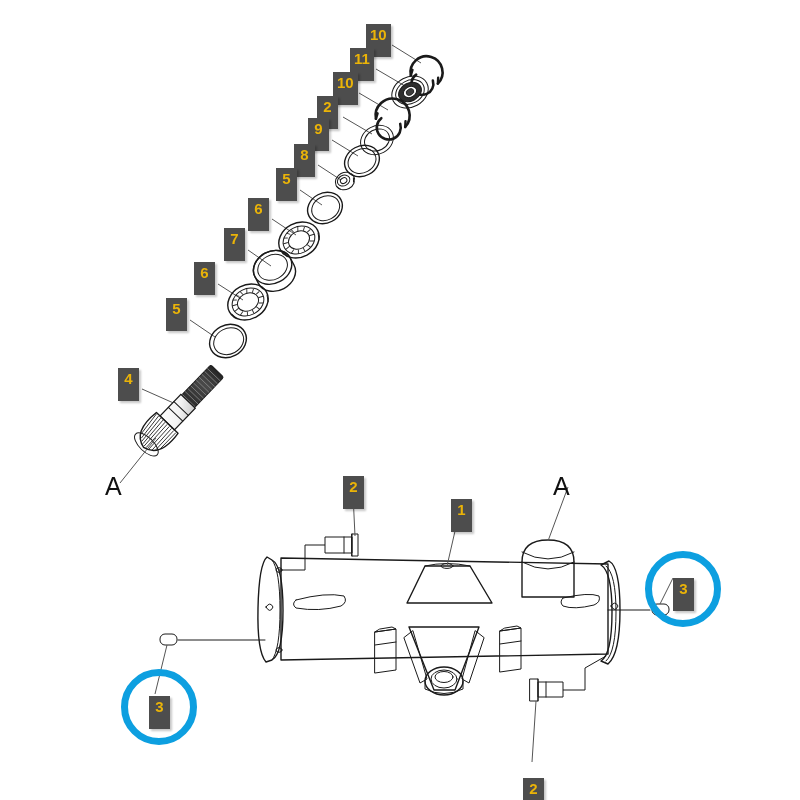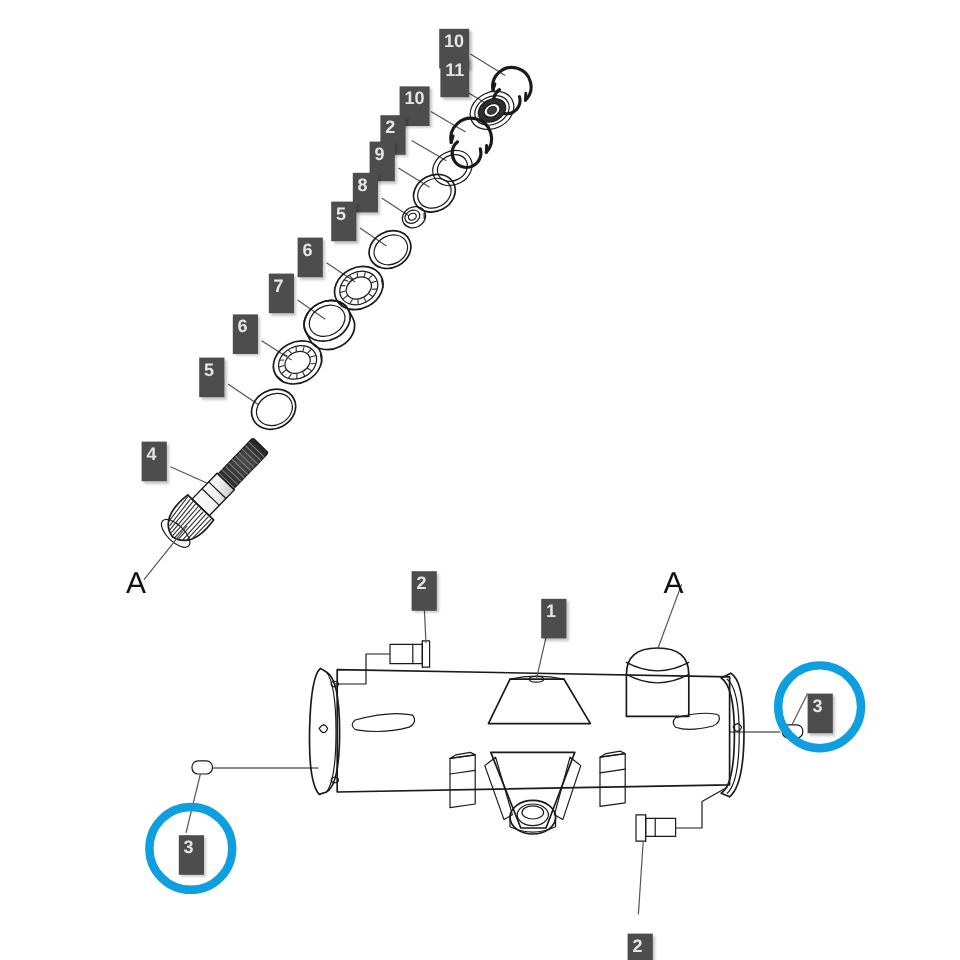--- a/index.html
+++ b/index.html
@@ -25,28 +25,29 @@
     position: absolute;
     left: 0; top: 0;
     width: 800px;
     height: 800px;
     display: block;
   }
   
   .callout {
     position: absolute;
     background: #4d4d4d;
-    color: #e5e5e5;
+    color: #eab308;
     font-family: "Liberation Sans", sans-serif;
     font-weight: bold;
     font-size: 15px;
     line-height: 21px;
     height: 33px;
     min-width: 13px;
     padding: 0 4px;
+    text-align: center;
     box-shadow: 2px 2px 2px rgba(0,0,0,0.22);
     letter-spacing: 0px;
     user-select: none;
   }
   .section-letter {
     position: absolute;
     color: #111111;
     font-family: "Liberation Sans", sans-serif;
     font-size: 25px;
     line-height: 25px;
@@ -330,21 +331,21 @@
     <g>
       <path class="lead" d="M447 566 L458 518"></path>
     </g>
 
   </svg>
 
   <div class="hl-ring" style="left:645px; top:551px; width:76px; height:76px; border-width:7px; border-color:#0d9fe0;"></div>
   <div class="hl-ring" style="left:121px; top:669px; width:76px; height:76px; border-width:7px; border-color:#0d9fe0;"></div>
 
   <div class="callout" style="left:366px; top:24px;">10</div>
-  <div class="callout" style="left:350px; top:48px;margin-left:17px;">11</div>
+  <div class="callout" style="left:350px; top:48px;">11</div>
   <div class="callout" style="left:333px; top:72px;">10</div>
   <div class="callout" style="left:317px; top:96px;">2</div>
   <div class="callout" style="left:308px; top:118px;">9</div>
   <div class="callout" style="left:294px; top:144px;">8</div>
   <div class="callout" style="left:276px; top:168px;">5</div>
   <div class="callout" style="left:248px; top:198px;">6</div>
   <div class="callout" style="left:224px; top:228px;">7</div>
   <div class="callout" style="left:194px; top:262px;">6</div>
   <div class="callout" style="left:166px; top:298px;">5</div>
   <div class="callout" style="left:118px; top:368px;">4</div>

